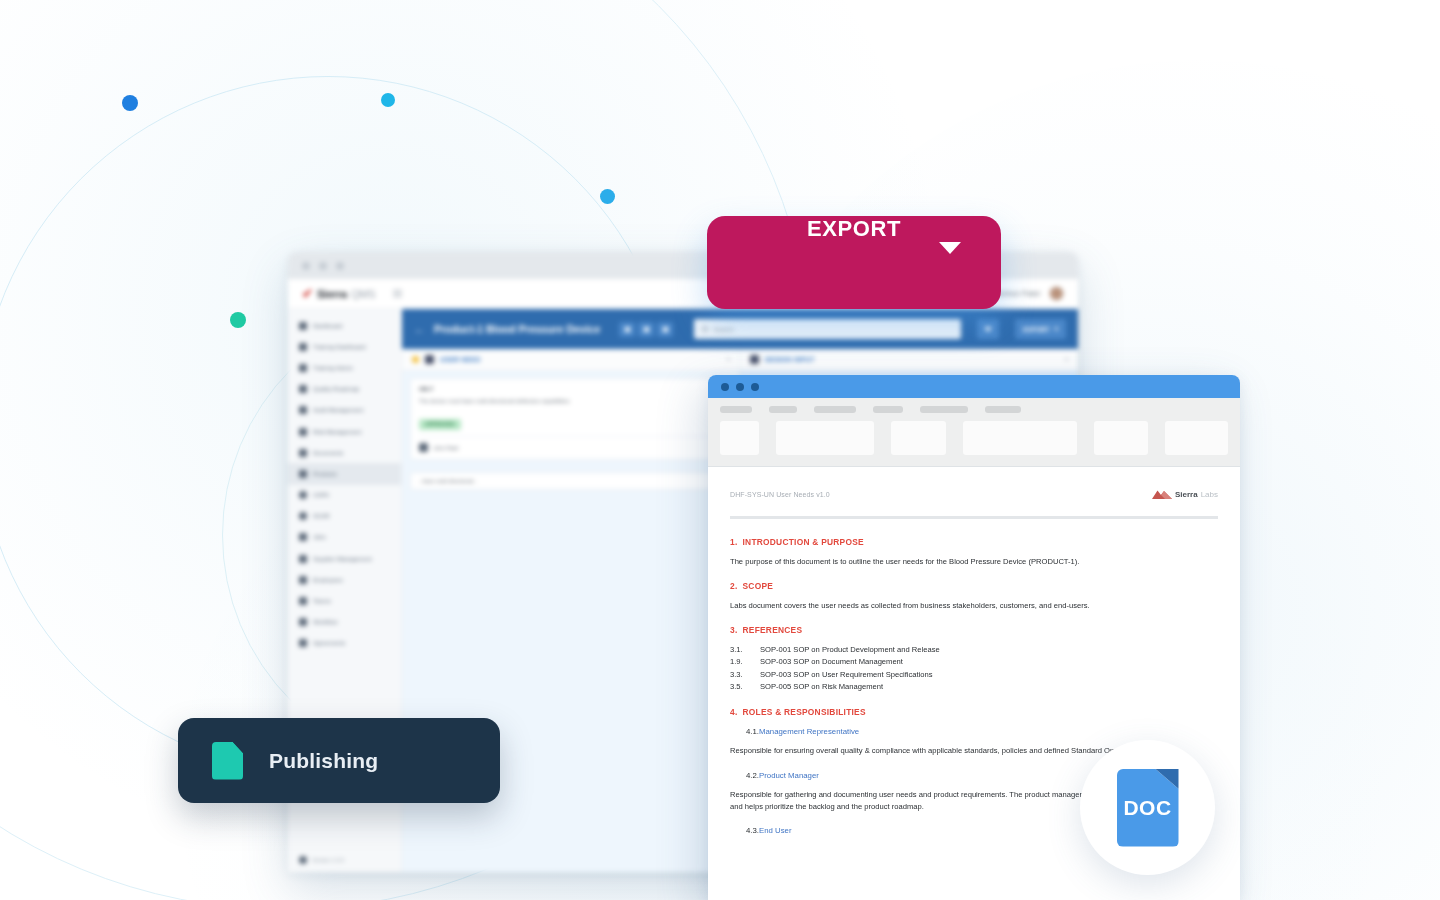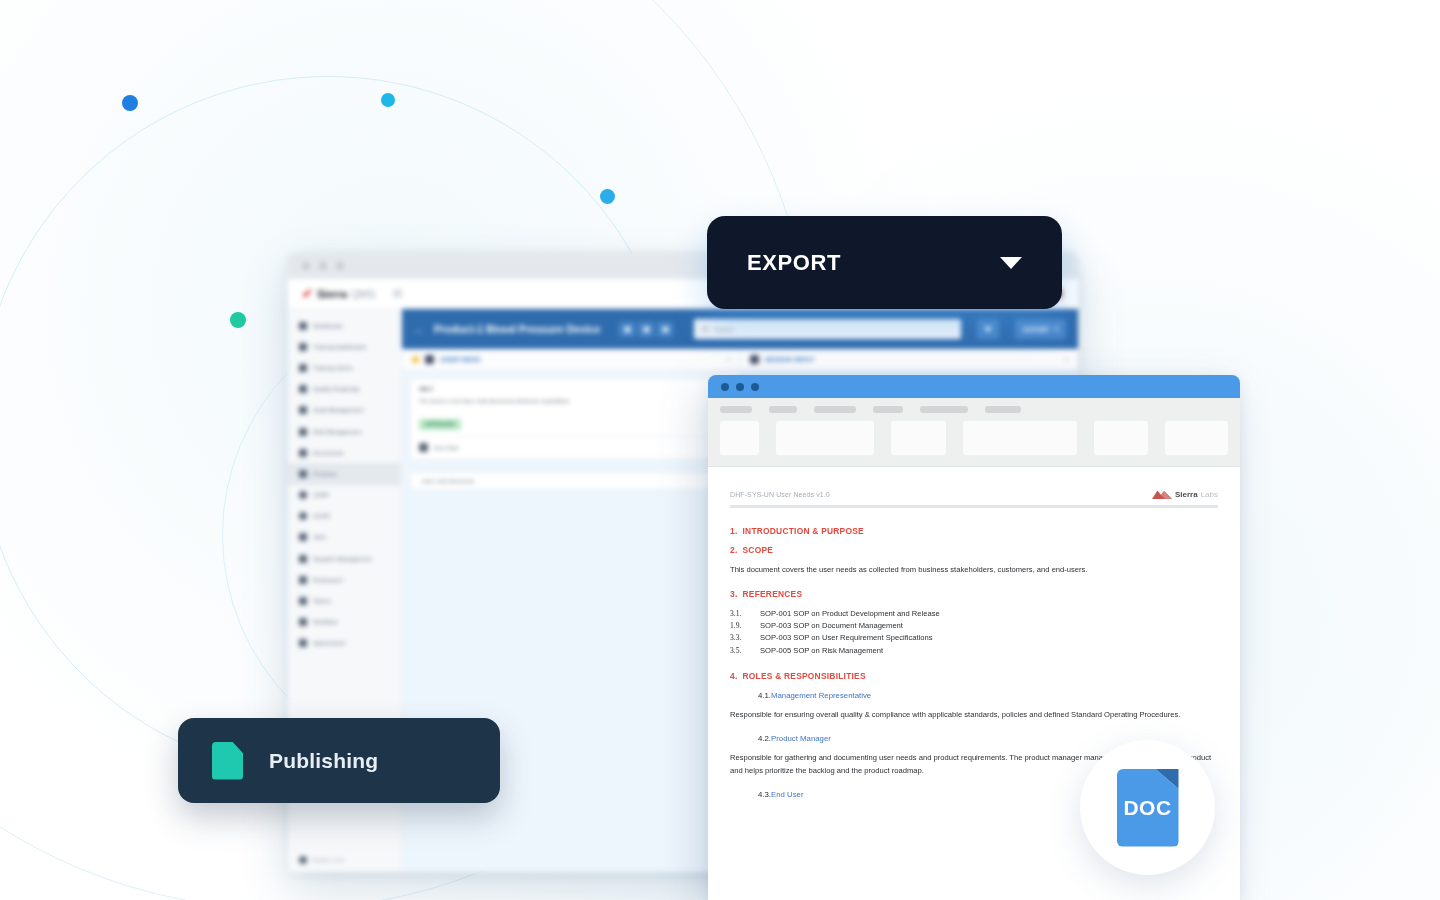--- a/index.html
+++ b/index.html
@@ -131,24 +131,25 @@
   .ghost-btn { display:inline-block; font-size:5.4px; font-weight:700; color:#3d7bc4; border:1px solid #9ec3e8; border-radius:2px; padding:3.5px 8px; }
 
   .rows { display:flex; flex-direction:column; gap:4px; padding-top:4px; }
   .rowitem { background:#fff; border:1px solid #e6edf4; border-radius:2px; padding:5px 7px; display:flex; align-items:center; gap:6px; }
   .rowitem .rid { font-size:5.4px; font-weight:700; color:#3b434d; flex:none; }
   .rowitem .rtx { font-size:5.4px; color:#6b737c; white-space:nowrap; overflow:hidden; text-overflow:ellipsis; }
   .chev { color:#9aa3ad; font-size:6px; }
 
   
   #export-pill {
-    position:absolute; left:707px; top:216px; width:355px; height:93px;
-    background:#0f172a; border-radius:18px;
+    position:absolute; left:707px; top:216px; width:294px; height:93px;
+    background:#be185d; border-radius:18px;
     display:flex; align-items:center; padding:0 40px;
     box-shadow: 0 16px 34px rgba(74,154,232,.32);
+    flex-direction: column;
   }
   #export-pill .lbl { color:#fff; font-size:22px; font-weight:700; letter-spacing:.6px; }
   #export-pill .caret { margin-left:auto; width:0; height:0;
     border-left:11px solid transparent; border-right:11px solid transparent; border-top:12px solid #fff; }
 
   
   #window-doc {
     left:708px; top:375px; width:532px; height:525px;
     box-shadow: -10px 14px 44px rgba(60,96,134,.20), 0 3px 14px rgba(60,96,134,.10);
     border-radius:8px 8px 0 0;
@@ -156,36 +157,36 @@
   }
   #window-doc .docbar { height:23px; background:#4a9ae8; display:flex; align-items:center; gap:7px; padding-left:13px; }
   #window-doc .docbar i { width:8px; height:8px; border-radius:50%; background:#1d5b96; display:block; }
   .ribbon { background:#eeefef; padding:8px 12px 11px; border-bottom:1px solid #dfe3e6; }
   .ribbon-tabs { display:flex; gap:17px; margin-bottom:8px; }
   .rtab { height:7px; border-radius:3px; background:#d3d5d6; }
   .ribbon-groups { display:flex; gap:17px; }
   .rgrp { height:34px; background:#fbfbfb; border-radius:3px; }
 
   .page { padding:22px 22px 0 22px; height:448px; overflow:hidden; background:#fff; }
-  .doc-head { display:flex; align-items:center; justify-content:space-between; padding-bottom:5px; }
+  .doc-head { display:flex; align-items:center; justify-content:space-between; padding-bottom:16px; }
   .doc-head-l { font-size:7px; color:#a7adb4; letter-spacing:.1px; }
   .sierra-logo { display:flex; align-items:center; gap:3px; }
   .sierra-logo svg { display:block; }
   .sl-a { font-size:8px; font-weight:700; color:#4a5056; }
   .sl-b { font-size:8px; font-weight:400; color:#b9bfc5; }
   .doc-rule { height:2.5px; background:#e3e6e9; margin-bottom:18px; }
 
   .h-num { color:#e2483d; font-size:8.4px; font-weight:700; letter-spacing:.25px; margin-bottom:9px; }
   .h-num .n { margin-right:5px; }
   .p { font-size:7.6px; line-height:1.62; color:#2b2f33; margin-bottom:13px; max-width:100%; }
   .reflist { margin-bottom:14px; }
   .refrow { display:flex; font-size:7.6px; line-height:1.62; color:#2b2f33; }
-  .refrow .rn { width:30px; flex:none;font-family:Liberation Serif, serif; }
+  .refrow .rn { width:30px; flex:none; }
   .sub { font-size:7.8px; margin:10px 0 9px 16px; }
-  .sub .sn { color:#2b2f33; font-weight:400;margin-left:12px; }
+  .sub .sn { color:#2b2f33; font-weight:400; }
   .sub .st { color:#3f74c4; }
 
   
   #publishing-badge {
     position:absolute; left:178px; top:718px; width:322px; height:85px;
     background:#1d3449; border-radius:16px; display:flex; align-items:center; gap:26px;
     padding:0 34px; box-shadow: 0 14px 32px rgba(29,52,73,.26);
   }
   #publishing-badge .doc-glyph { position:relative; width:31px; height:38px; flex:none; }
   #publishing-badge .doc-glyph .body {
@@ -494,25 +495,26 @@
           </svg>
           <span class="sl-a">Sierra</span>
             <span class="sl-b">Labs</span>
         </span>
       </div>
       <div class="doc-rule"></div>
 
       <div class="h-num">
         <span class="n">1.</span><span>INTRODUCTION &amp; PURPOSE</span>
       </div>
+      <div class="p">The purpose of this document is to outline the user needs for the Blood Pressure Device (PRODUCT-1).</div>
 
       <div class="h-num">
         <span class="n">2.</span><span>SCOPE</span>
       </div>
-      <div class="p">This document covers the user needs as collected from business stakeholders, customers, and end-users.</div>
+      <div class="p">Labs document covers the user needs as collected from business stakeholders, customers, and end-users.</div>
 
       <div class="h-num">
         <span class="n">3.</span><span>REFERENCES</span>
       </div>
       <div class="reflist" id="reflist">
           <div class="refrow">
             <span class="rn">3.1.</span>
             <span>SOP-001 SOP on Product Development and Release</span>
           </div>
           <div class="refrow">

